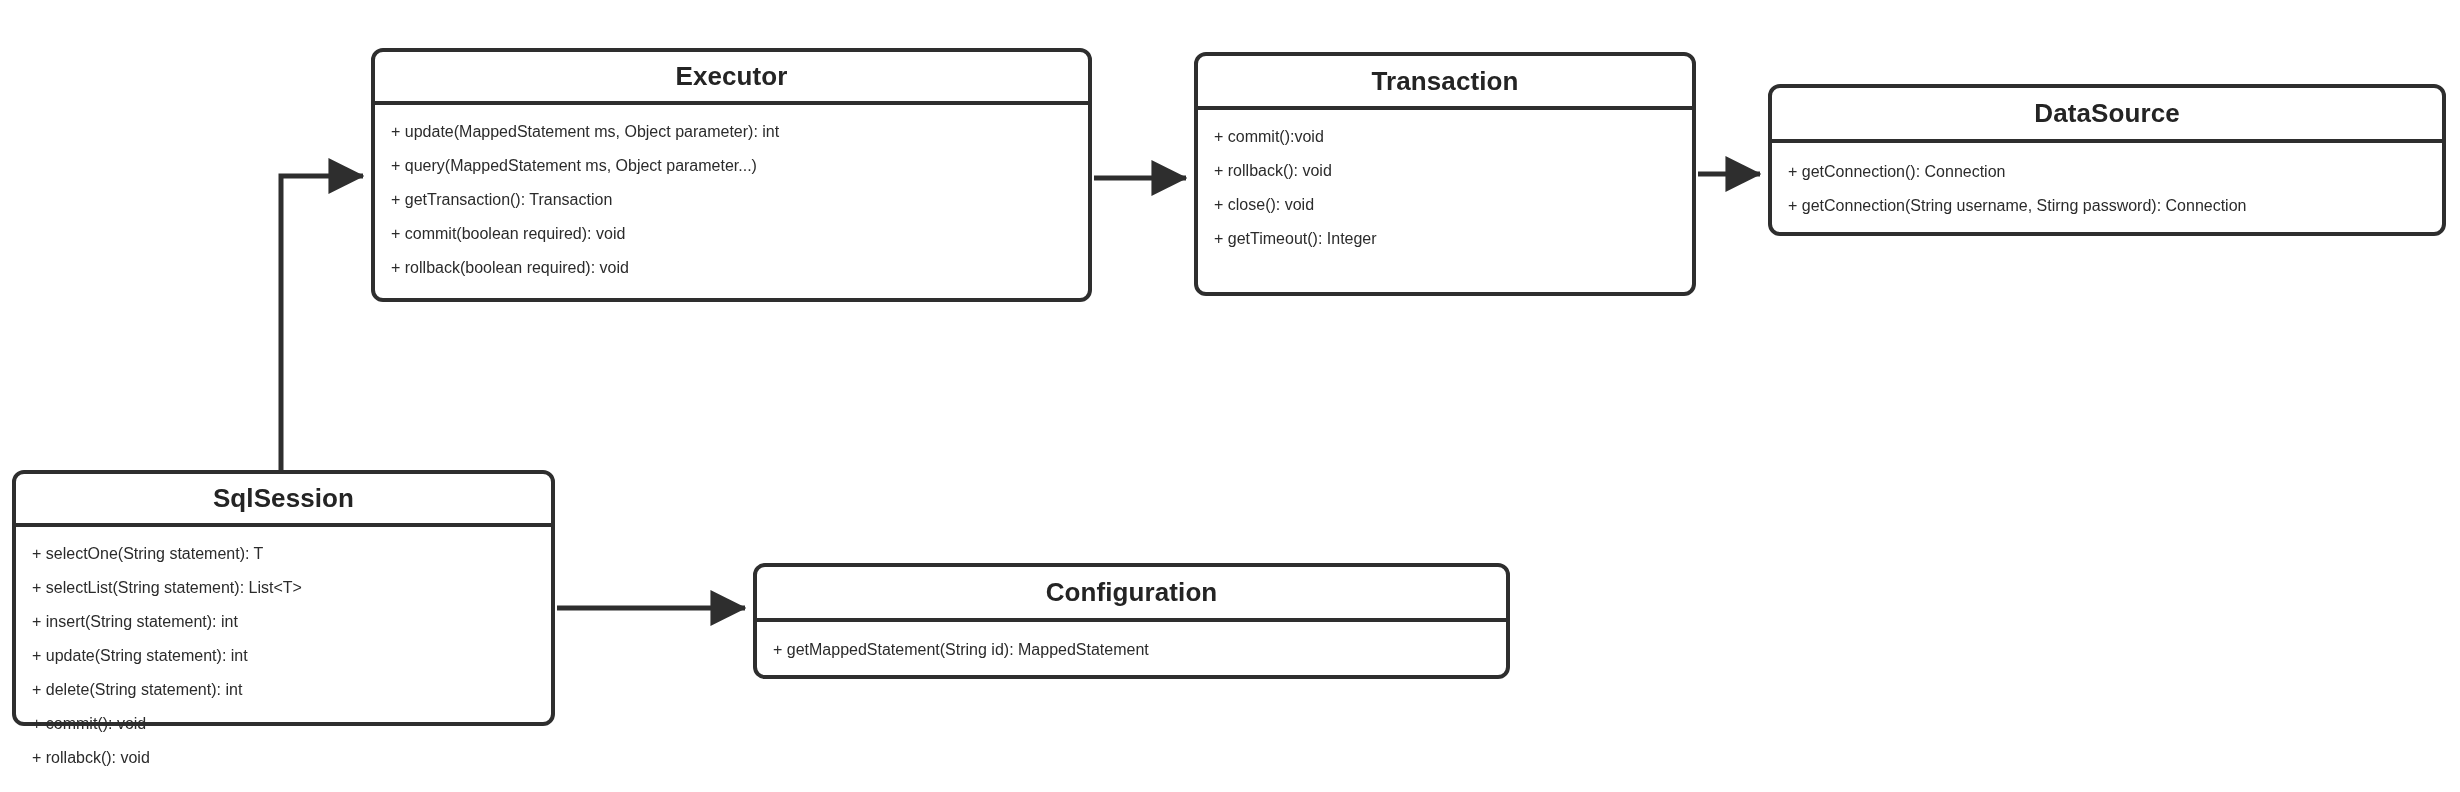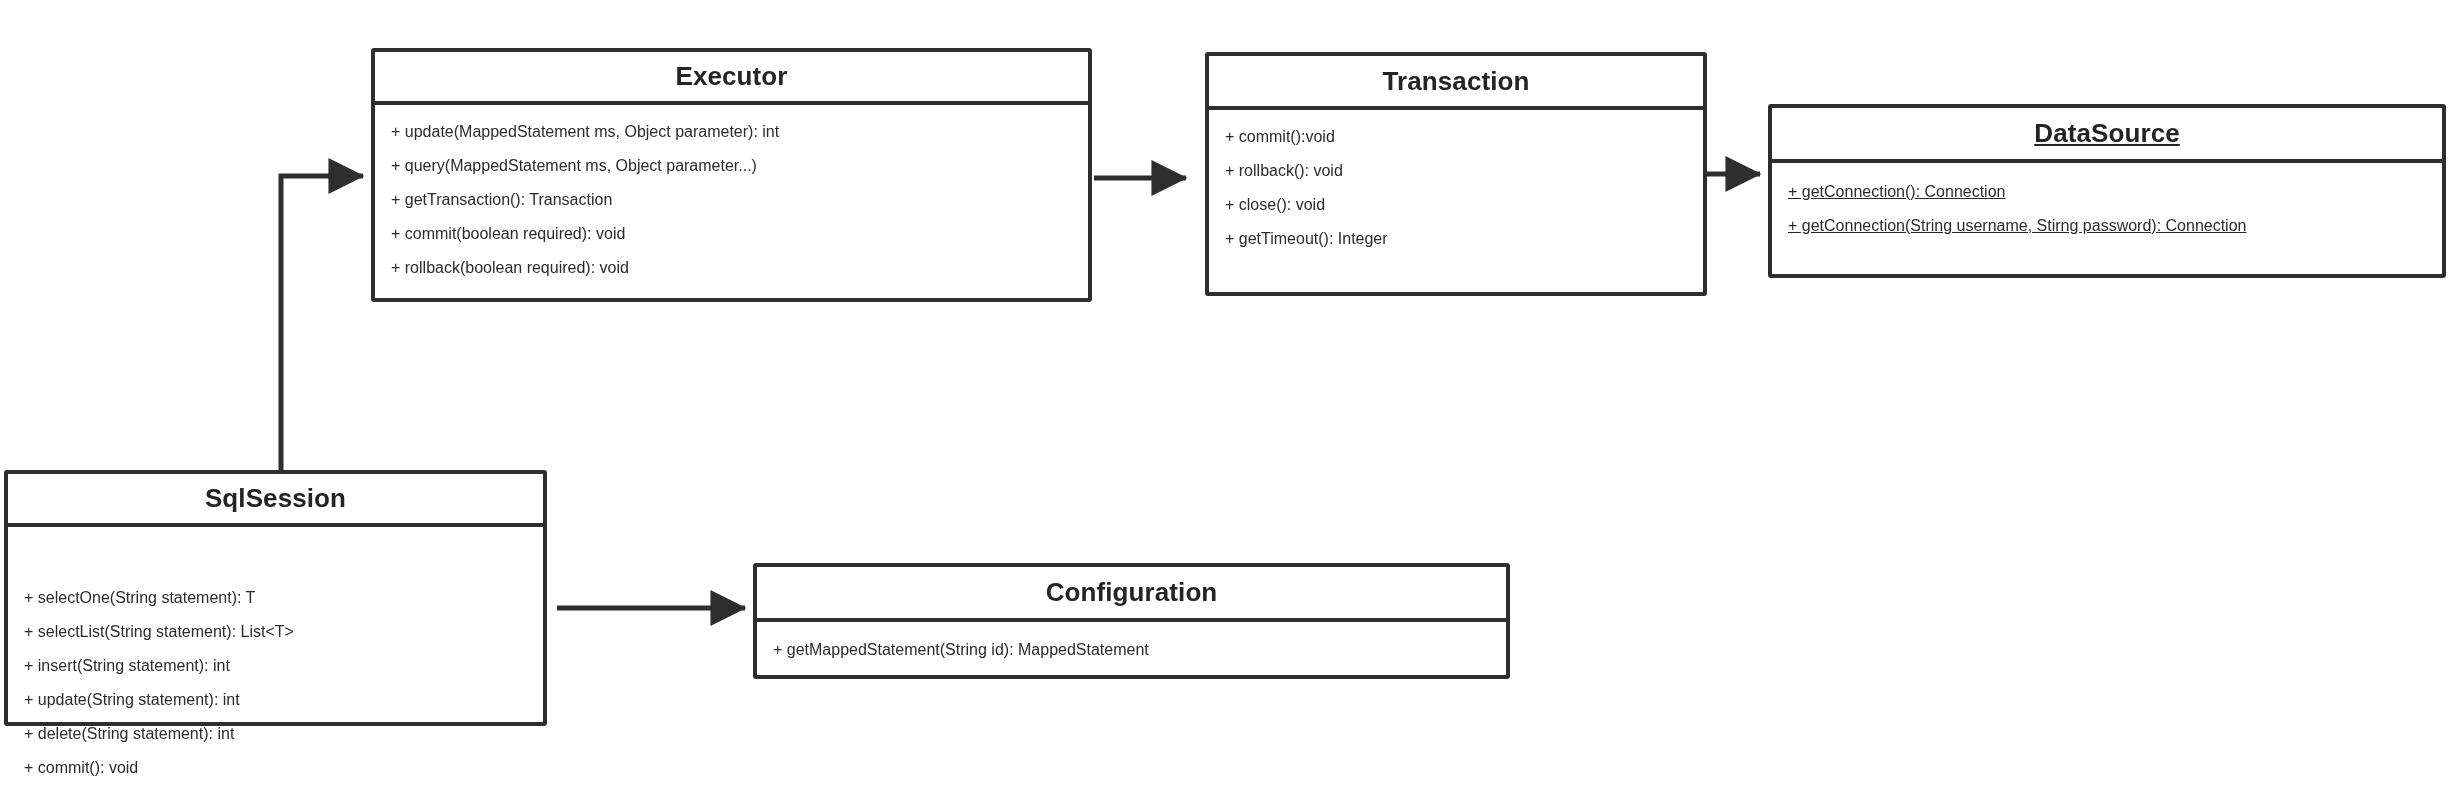--- a/index.html
+++ b/index.html
@@ -27,21 +27,21 @@
     width: 2460px;
     height: 792px;
     pointer-events: none;
   }
   
   .uml-class {
     position: absolute;
     box-sizing: border-box;
     background: #ffffff;
     border: 4px solid #2e2e2e;
-    border-radius: 3px;
+    border-radius: 12px;
     display: flex;
     flex-direction: column;
   }
   .uml-header {
     box-sizing: border-box;
     flex: 0 0 auto;
     display: flex;
     align-items: center;
     justify-content: center;
     border-bottom: 4px solid #2e2e2e;
@@ -61,26 +61,26 @@
   }
   .uml-member {
     font-size: 16px;
     line-height: 34px;
     color: #2b2b2b;
     white-space: normal;
   }
   
   #box-executor       { left: 371px;  top: 48px;  width: 721px; height: 254px; }
   #box-executor  .uml-header  { height: 53px; }
-  #box-transaction    { left: 1194px; top: 52px;  width: 502px; height: 244px; margin-left: 11px; }
+  #box-transaction    { left: 1194px; top: 52px;  width: 502px; height: 244px; }
   #box-transaction .uml-header { height: 54px; }
-  #box-datasource     { left: 1768px; top: 104px;  width: 678px; height: 174px; text-decoration: underline; }
+  #box-datasource     { left: 1768px; top: 84px;  width: 678px; height: 152px; }
   #box-datasource .uml-header { height: 55px; }
   #box-datasource .uml-members { padding-top: 12px; }
-  #box-sqlsession     { left: 4px;   top: 470px; width: 543px; height: 256px; gap: 44px; }
+  #box-sqlsession     { left: 12px;   top: 470px; width: 543px; height: 256px; }
   #box-sqlsession .uml-header { height: 53px; }
   #box-configuration  { left: 753px;  top: 554px; width: 757px; height: 116px; margin-top: 9px; }
   #box-configuration .uml-header { height: 55px; }
   #box-configuration .uml-members { padding-top: 11px; }
 </style>
 </head>
 <body>
 
 <div id="canvas">
 

